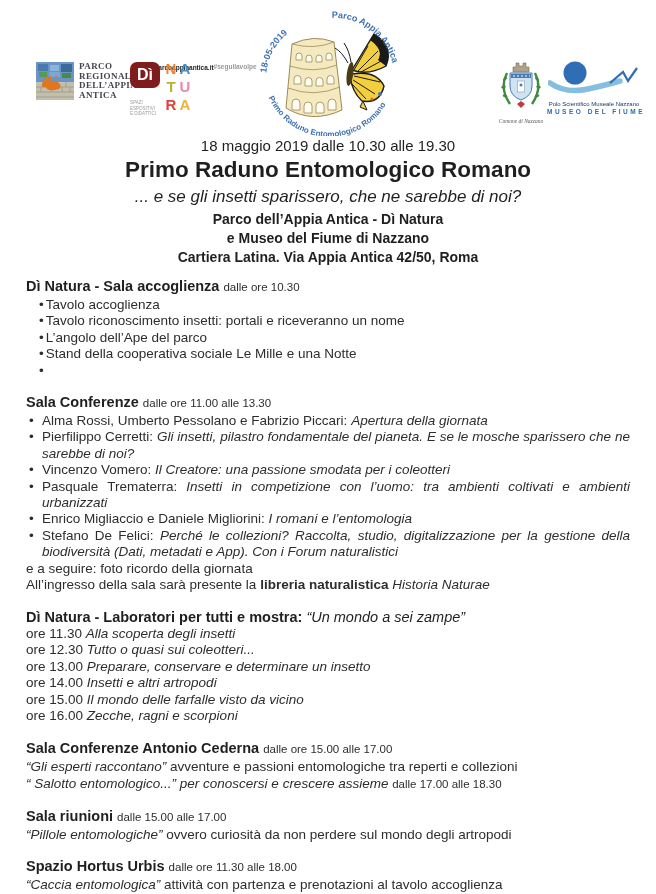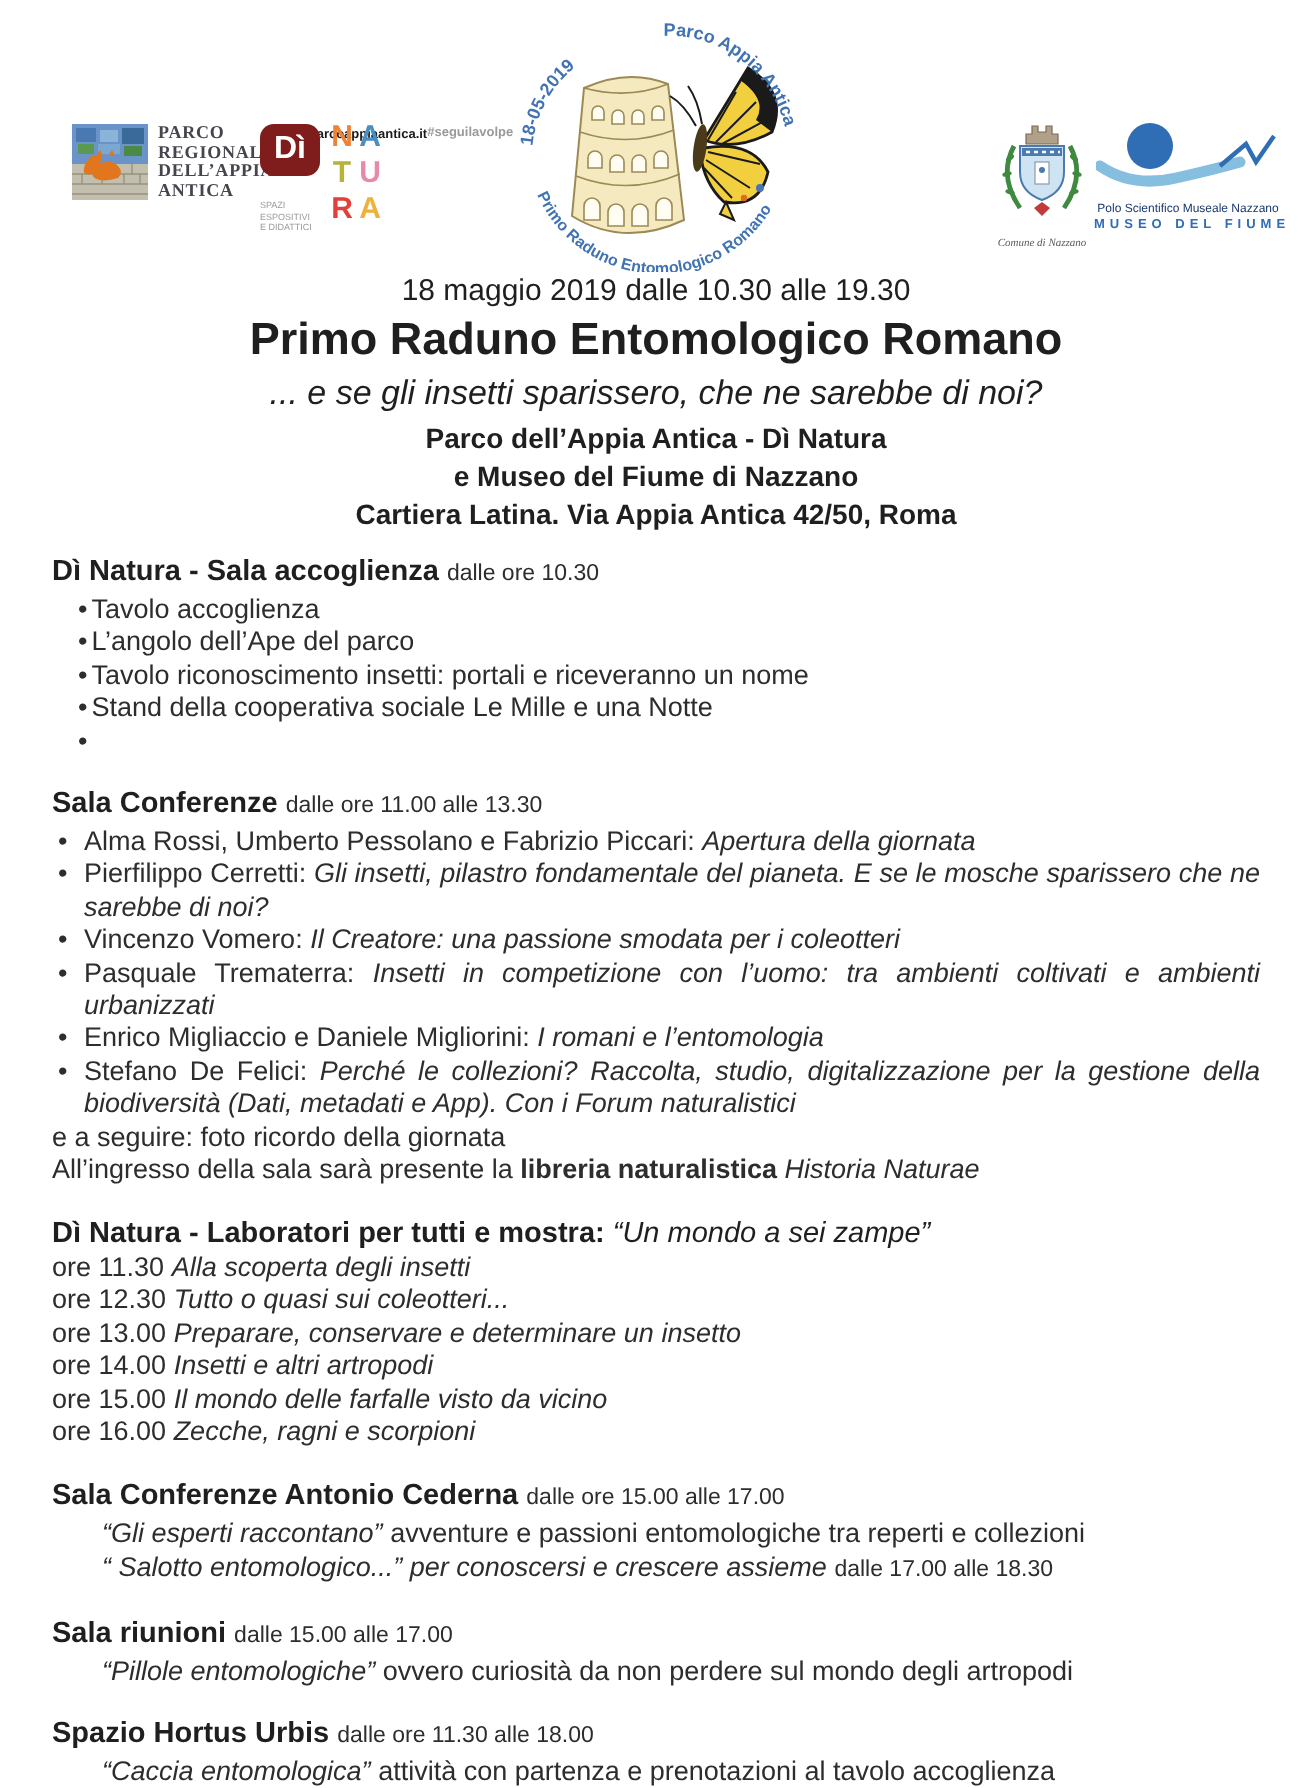--- a/index.html
+++ b/index.html
@@ -51,21 +51,21 @@
   .time { font-size:11.5px; font-weight:normal; color:#2d2d2d; }
   ul { margin:1px 0 0 0; padding:0; list-style:none; }
   .tight li { margin-left:13px; }
   .tight li::before { content:"•"; margin-right:2px; }
   .tight li.empty { min-height:16.4px; }
   .talks li { position:relative; padding-left:16px; }
   .talks li::before { content:"•"; position:absolute; left:3px; }
   .justify { text-align:justify; }
   .plain { margin-top:0; }
   .labs div { line-height:16.6px; }
-  .qline { line-height:17px;margin-left:25px; }
+  .qline { line-height:17px; }
 
   svg text { font-family:"Liberation Sans", sans-serif; }
 </style>
 </head>
 <body>
 
 <div class="page">
 
   <header class="logos">
 
@@ -204,22 +204,22 @@
       <div class="venue">Cartiera Latina. Via Appia Antica 42/50, Roma</div>
     </div>
   </section>
 
   <main class="prog">
 
     <section>
       <h2><span>Dì Natura - Sala accoglienza</span> <span class="time">dalle ore 10.30</span></h2>
       <ul class="tight">
         <li>Tavolo accoglienza</li>
+        <li>Tavolo riconoscimento insetti: portali e riceveranno un nome</li>
         <li>L’angolo dell’Ape del parco</li>
-        <li>Tavolo riconoscimento insetti: portali e riceveranno un nome</li>
         <li>Stand della cooperativa sociale Le Mille e una Notte</li>
         <li class="empty"></li>
       </ul>
     </section>
 
     <section>
       <h2><span>Sala Conferenze</span> <span class="time">dalle ore 11.00 alle 13.30</span></h2>
       <ul class="talks">
         <li><span>Alma Rossi, Umberto Pessolano e Fabrizio Piccari:</span> <i>Apertura della giornata</i></li>
         <li class="justify"><span>Pierfilippo Cerretti:</span> <i>Gli insetti, pilastro fondamentale del pianeta. E se le mosche sparissero che ne sarebbe di noi?</i></li>

